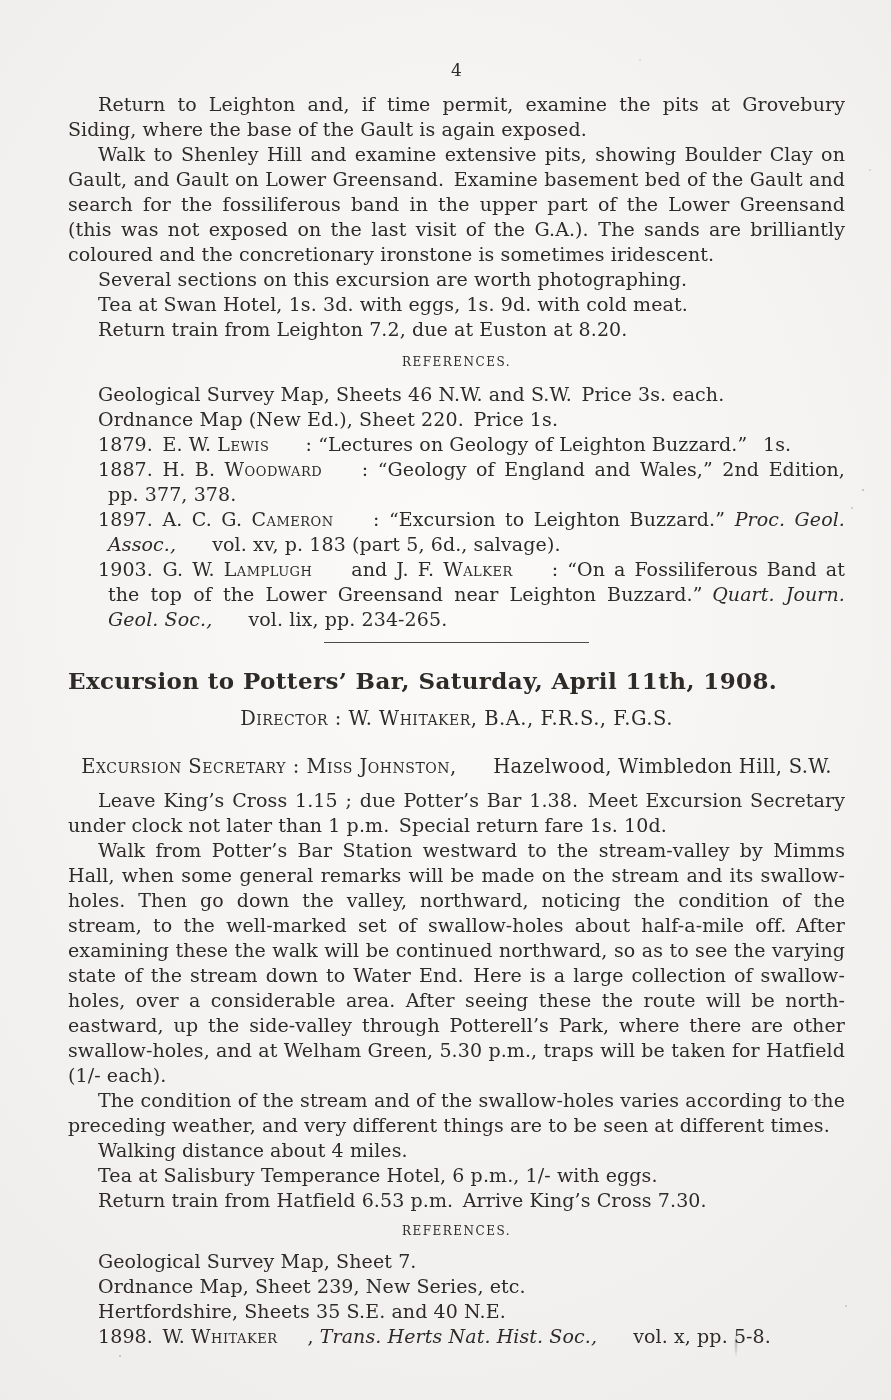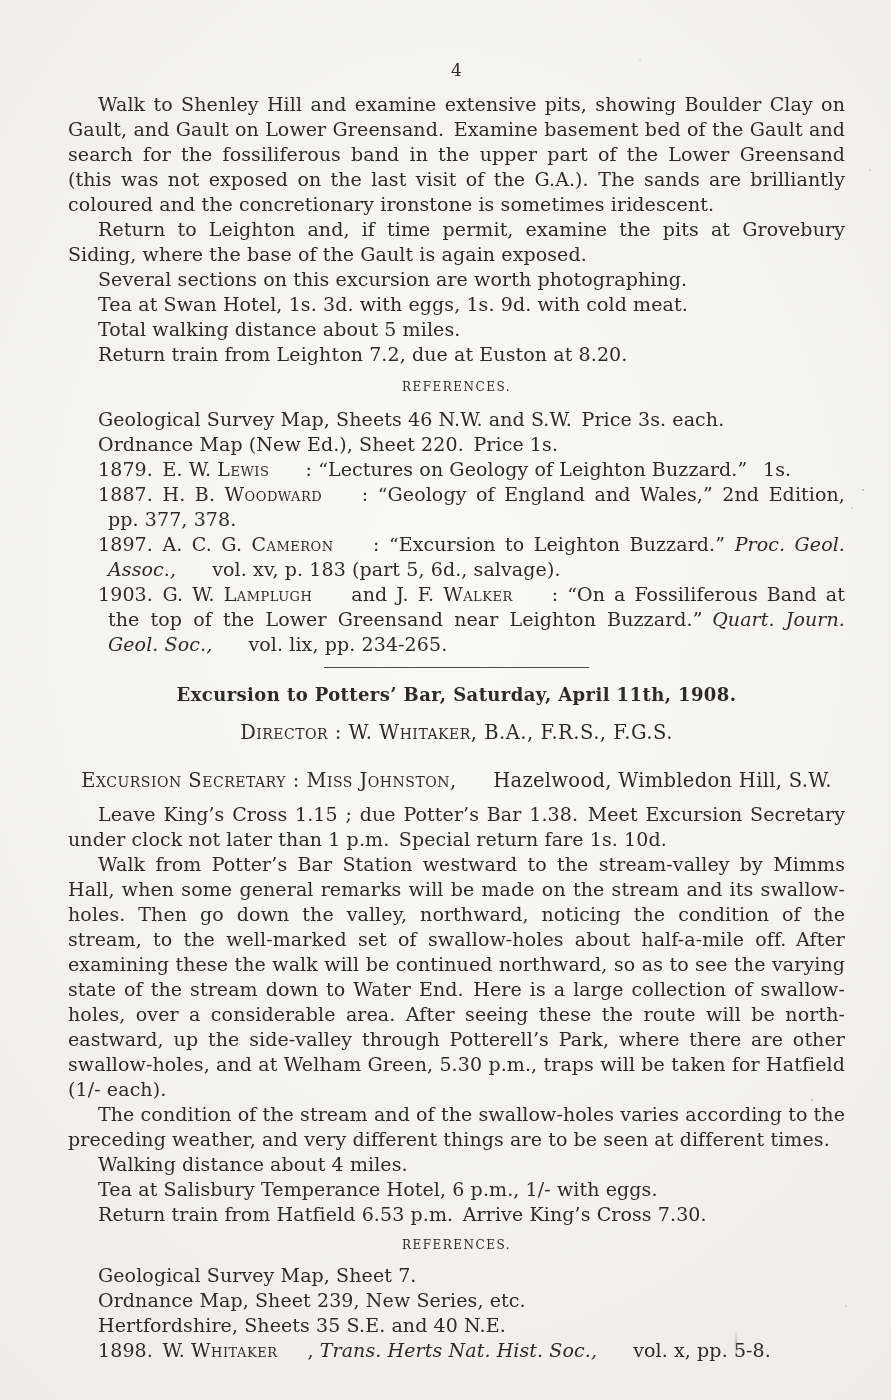--- a/index.html
+++ b/index.html
@@ -55,51 +55,49 @@
     text-indent: -40px;
     letter-spacing: 0.1px;
   }
   .rule {
     border: none;
     border-top: 1.5px solid #4d4a45;
     width: 265px;
     margin: 10px auto 8px auto;
   }
   .excursion-title {
-    text-align: center;
-    font-size: 18px;
+    font-size: 23px;
     font-weight: bold;
     line-height: 30px;
     letter-spacing: 0.4px;
-    margin: 12px 0 10px 0;
+    margin: 23px 0 10px 0;
   }
   .officer-line {
     text-align: center;
     font-size: 19.5px;
     line-height: 26px;
   }
   .officer-line.director { margin-bottom: 22px; }
   .officer-line.secretary { margin-bottom: 8px; letter-spacing: 0.3px; }
   .seg-sc { font-variant: small-caps; letter-spacing: 0.5px; }
   .seg-i { font-style: italic; }
   .seg-n { font-style: normal; margin-left: 30px; }
 </style>
 </head>
 <body>
 
 <div class="page">
 
   <div class="page-number">4</div>
 
   <section>
+    <p class="body-para">Return to Leighton and, if time permit, examine the pits at Grovebury Siding, where the base of the Gault is again exposed.</p>
     <p class="body-para">Walk to Shenley Hill and examine extensive pits, showing Boulder Clay on Gault, and Gault on Lower Greensand. Examine basement bed of the Gault and search for the fossiliferous band in the upper part of the Lower Greensand (this was not exposed on the last visit of the G.A.). The sands are brilliantly coloured and the concretionary ironstone is sometimes iridescent.</p>
-    <p class="body-para">Return to Leighton and, if time permit, examine the pits at Grovebury Siding, where the base of the Gault is again exposed.</p>
     <p class="body-para">Several sections on this excursion are worth photographing.</p>
     <p class="body-para">Tea at Swan Hotel, 1s. 3d. with eggs, 1s. 9d. with cold meat.</p>
-    <p class="body-para">Total walking distance about 5 miles.</p>
     <p class="body-para">Return train from Leighton 7.2, due at Euston at 8.20.</p>
 
     <h3 class="ref-heading">REFERENCES.</h3>
 
     <div class="ref-entry"><span class="seg-n">Geological Survey Map, Sheets 46 N.W. and S.W. Price 3s. each.</span></div>
     <div class="ref-entry"><span class="seg-n">Ordnance Map (New Ed.), Sheet 220. Price 1s.</span></div>
     <div class="ref-entry"><span class="seg-n">1879. E. W. </span><span class="seg-sc">Lewis</span><span class="seg-n"> : “Lectures on Geology of Leighton Buzzard.”  1s.</span></div>
     <div class="ref-entry"><span class="seg-n">1887. H. B. </span><span class="seg-sc">Woodward</span><span class="seg-n"> : “Geology of England and Wales,” 2nd Edition, pp. 377, 378.</span></div>
     <div class="ref-entry"><span class="seg-n">1897. A. C. G. </span><span class="seg-sc">Cameron</span><span class="seg-n"> : “Excursion to Leighton Buzzard.” </span><span class="seg-i">Proc. Geol. Assoc.,</span><span class="seg-n"> vol. xv, p. 183 (part 5, 6d., salvage).</span></div>
     <div class="ref-entry"><span class="seg-n">1903. G. W. </span><span class="seg-sc">Lamplugh</span><span class="seg-n"> and J. F. </span><span class="seg-sc">Walker</span><span class="seg-n"> : “On a Fossiliferous Band at the top of the Lower Greensand near Leighton Buzzard.” </span><span class="seg-i">Quart. Journ. Geol. Soc.,</span><span class="seg-n"> vol. lix, pp. 234-265.</span></div>

